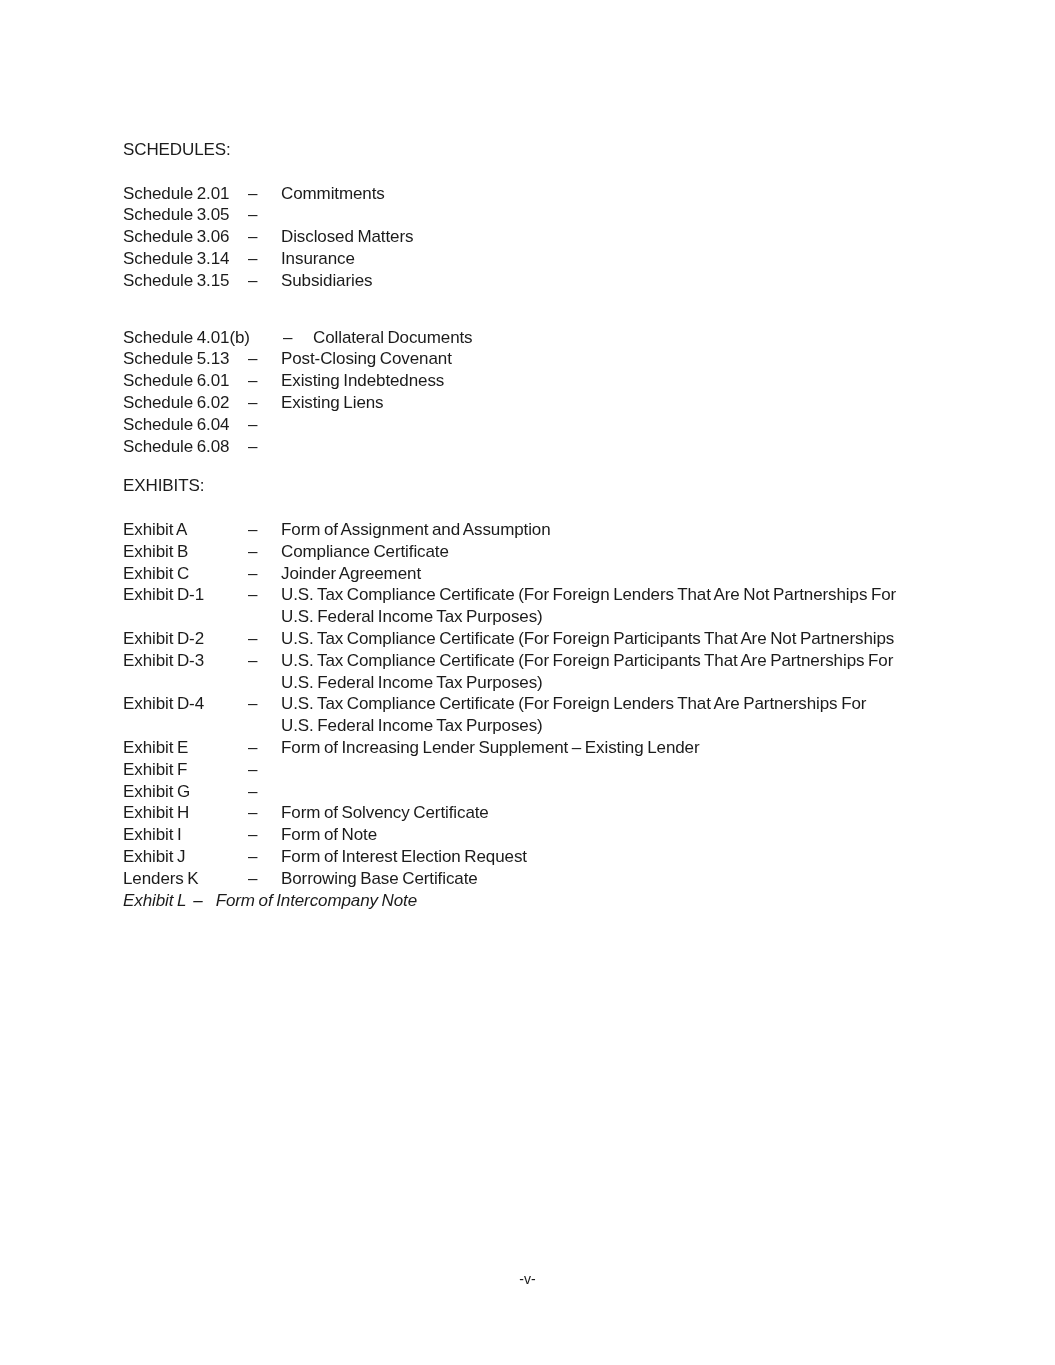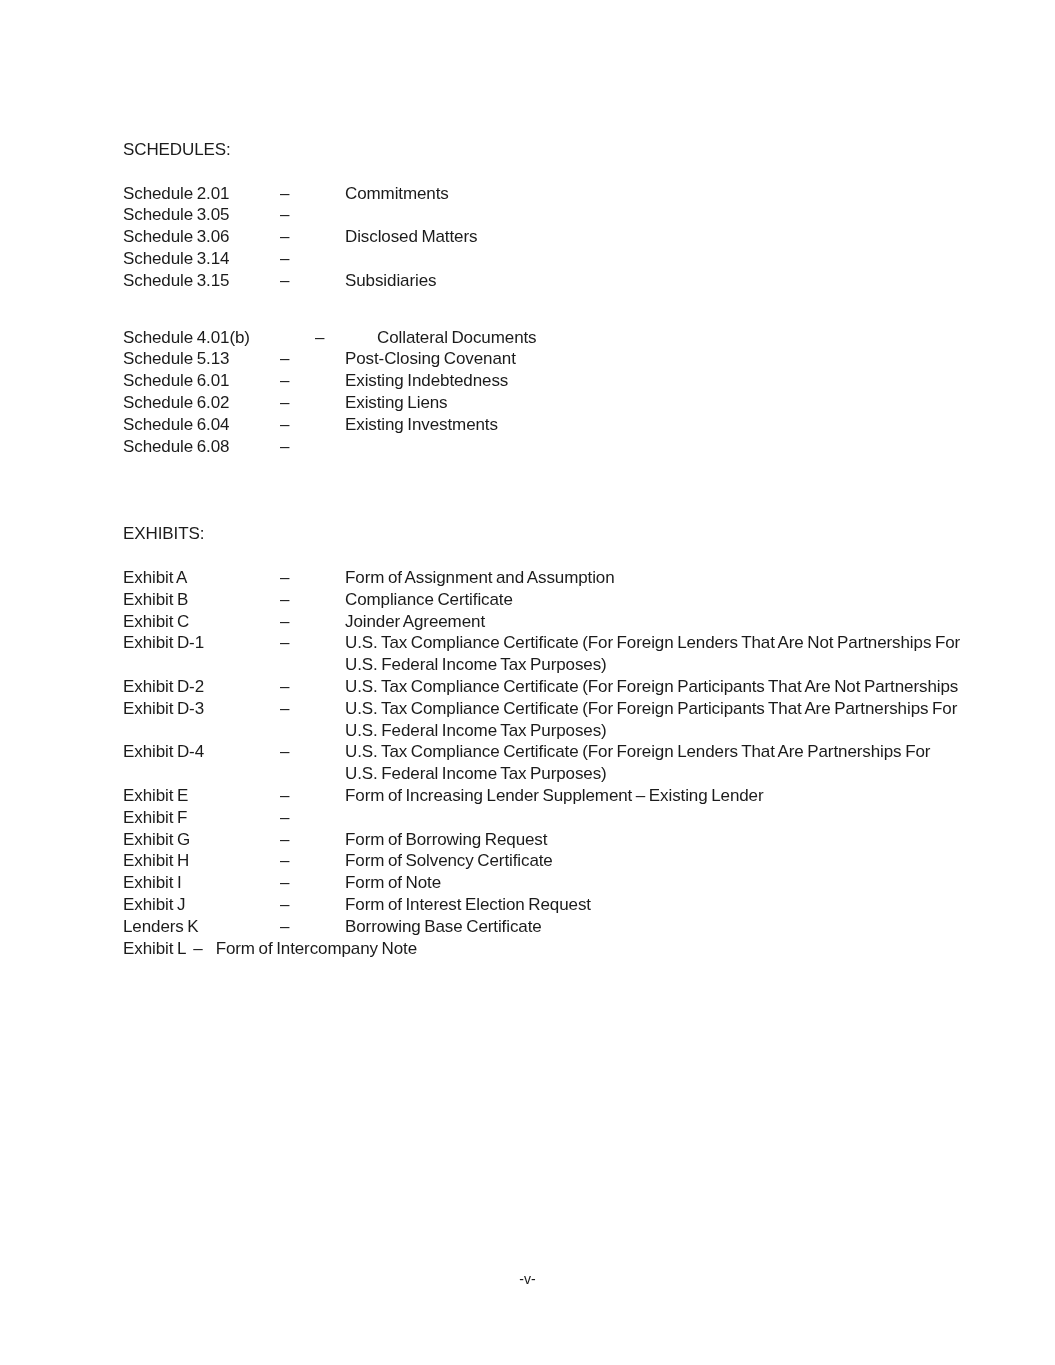--- a/index.html
+++ b/index.html
@@ -18,31 +18,30 @@
     padding: 139px 89px 0 123px;
     overflow: hidden;
   }
   .heading {
     margin: 0;
     font-size: 17px;
     font-weight: 400;
     line-height: 21.8px;
   }
   .list { margin-top: 21.8px; }
-  .section-exhibits { margin-top: 66px; }
+  .section-exhibits { margin-top: 18px; }
   .row {
     display: grid;
     grid-template-columns: 125px 33px 1fr;
-    gap: 32px;
   }
   .row.wide-label {
     grid-template-columns: 160px 30px 1fr;
     margin-top: 35px;
   }
-  .row.inline { display: block; }
+  .row.inline { display: block; font-style: italic; }
   .row.inline .c-label,
   .row.inline .c-dash,
   .row.inline .c-desc { display: inline; }
   .row.inline .c-dash { margin: 0 13px 0 7px; }
   .row.inline .line { display: inline; }
   .c-label, .c-dash { white-space: nowrap; }
   .line { display: block; white-space: nowrap; }
   .footer {
     position: absolute;
     left: 0;
@@ -77,20 +76,23 @@
         <div class="row">
           <span class="c-label">Schedule 3.06</span>
           <span class="c-dash">–</span>
           <span class="c-desc">
             <span class="line">Disclosed Matters</span>
           </span>
         </div>
         <div class="row">
           <span class="c-label">Schedule 3.14</span>
           <span class="c-dash">–</span>
+          <span class="c-desc">
+            <span class="line">Insurance</span>
+          </span>
         </div>
         <div class="row">
           <span class="c-label">Schedule 3.15</span>
           <span class="c-dash">–</span>
           <span class="c-desc">
             <span class="line">Subsidiaries</span>
           </span>
         </div>
         <div class="row wide-label">
           <span class="c-label">Schedule 4.01(b)</span>
@@ -116,23 +118,20 @@
         <div class="row">
           <span class="c-label">Schedule 6.02</span>
           <span class="c-dash">–</span>
           <span class="c-desc">
             <span class="line">Existing Liens</span>
           </span>
         </div>
         <div class="row">
           <span class="c-label">Schedule 6.04</span>
           <span class="c-dash">–</span>
-          <span class="c-desc">
-            <span class="line">Existing Investments</span>
-          </span>
         </div>
         <div class="row">
           <span class="c-label">Schedule 6.08</span>
           <span class="c-dash">–</span>
         </div>
       </div>
   </section>
 
   <section class="section-exhibits">
     <p class="heading">EXHIBITS:</p>
@@ -196,23 +195,20 @@
             <span class="line">Form of Increasing Lender Supplement – Existing Lender</span>
           </span>
         </div>
         <div class="row">
           <span class="c-label">Exhibit F</span>
           <span class="c-dash">–</span>
         </div>
         <div class="row">
           <span class="c-label">Exhibit G</span>
           <span class="c-dash">–</span>
-          <span class="c-desc">
-            <span class="line">Form of Borrowing Request</span>
-          </span>
         </div>
         <div class="row">
           <span class="c-label">Exhibit H</span>
           <span class="c-dash">–</span>
           <span class="c-desc">
             <span class="line">Form of Solvency Certificate</span>
           </span>
         </div>
         <div class="row">
           <span class="c-label">Exhibit I</span>

